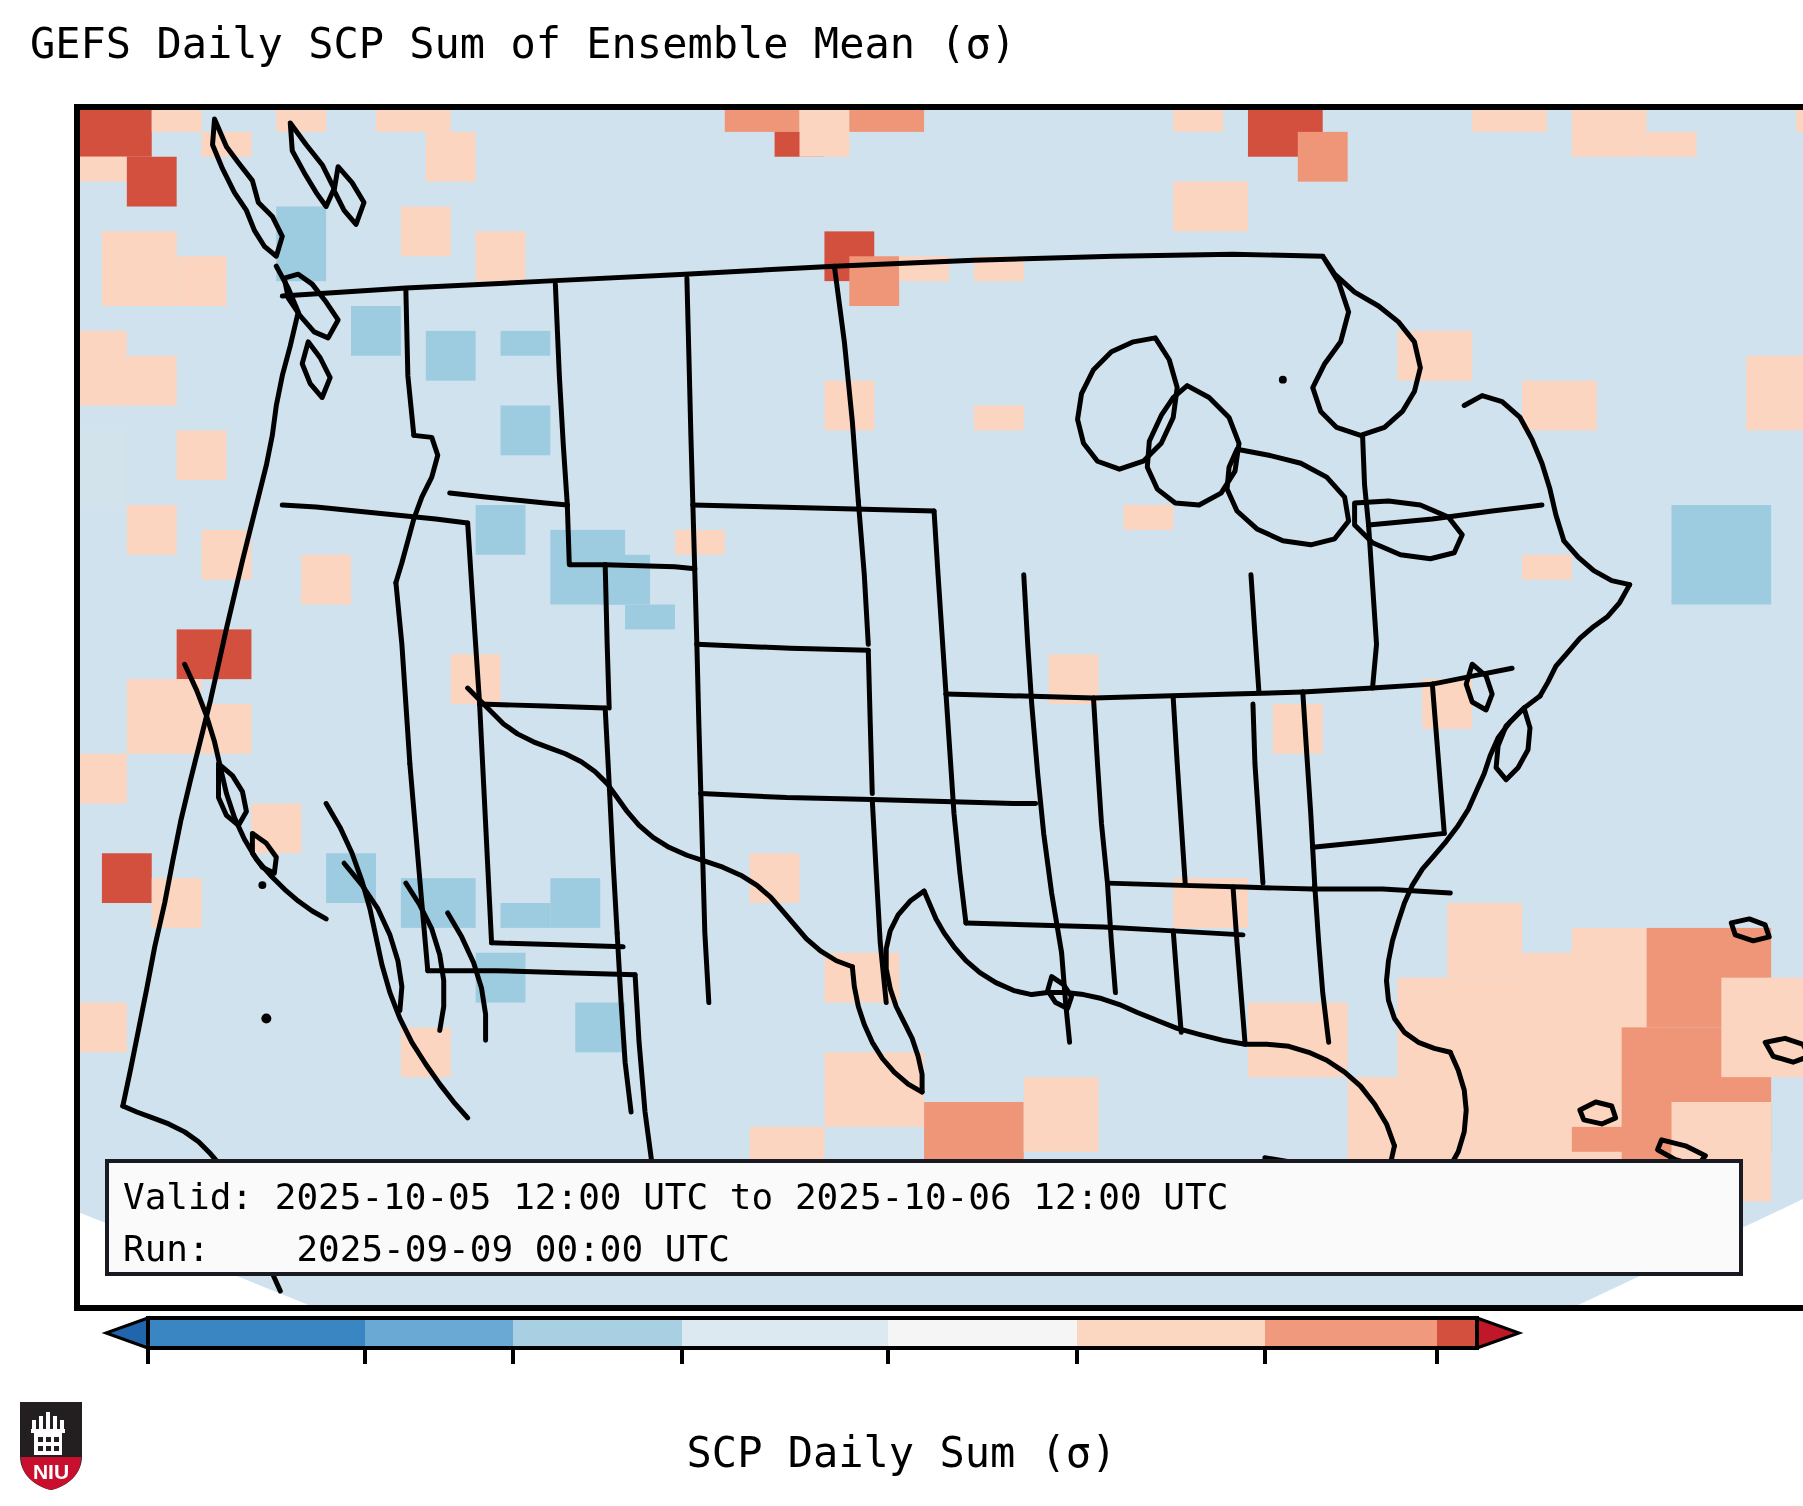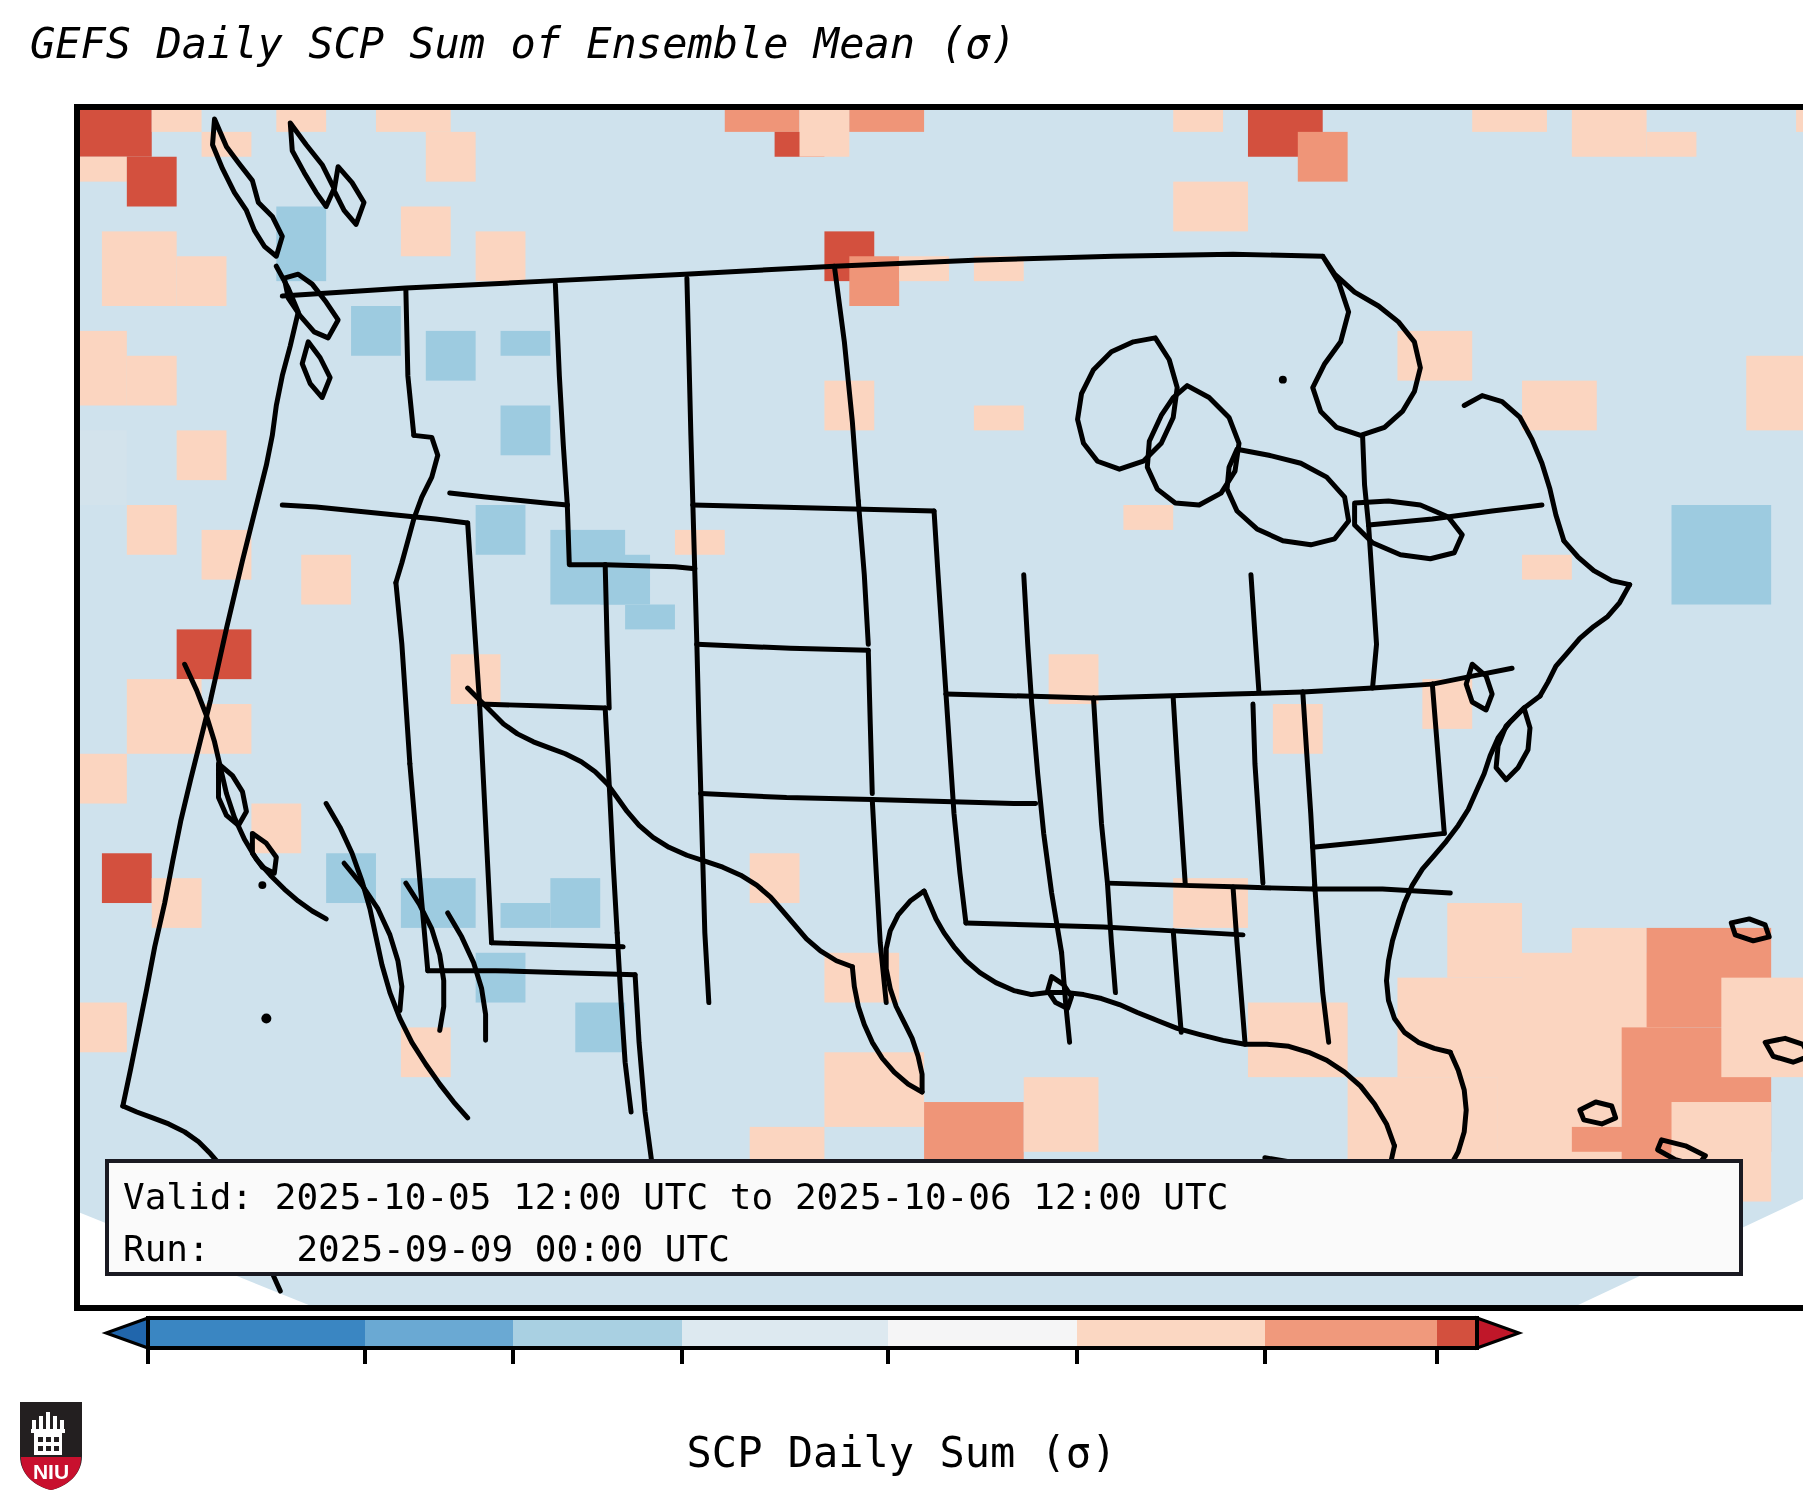--- a/index.html
+++ b/index.html
@@ -1,21 +1,21 @@
 <!DOCTYPE html>
 <html><head>
 <meta charset="utf-8">
 <style>
   html,body{margin:0;padding:0;background:#ffffff;}
   body{width:1803px;height:1506px;position:relative;overflow:hidden;
        font-family:"DejaVu Sans Mono","Liberation Mono",monospace;}
 
   
   #title{position:absolute;left:30px;top:14px;width:1750px;height:60px;
-         font-size:42px;line-height:60px;color:#000;white-space:pre;letter-spacing:0px;font-style:italic;}
+         font-size:42px;line-height:60px;color:#000;white-space:pre;letter-spacing:0px;}
 
   
   #map-axes{position:absolute;left:30px;top:104px;width:1748px;height:1207px;
             border:3px solid #000;box-sizing:border-box;background:#a3a3a3;overflow:hidden;margin-left:44px;}
   #map-canvas{position:absolute;left:0;top:0;width:100%;height:100%;display:block;}
 
   
   #info-box{position:absolute;left:28px;top:1052px;width:1638px;height:117px;
             background:#fafafa;border:4px solid #1a1a22;box-sizing:border-box;
             padding:8px 0 0 14px;}

